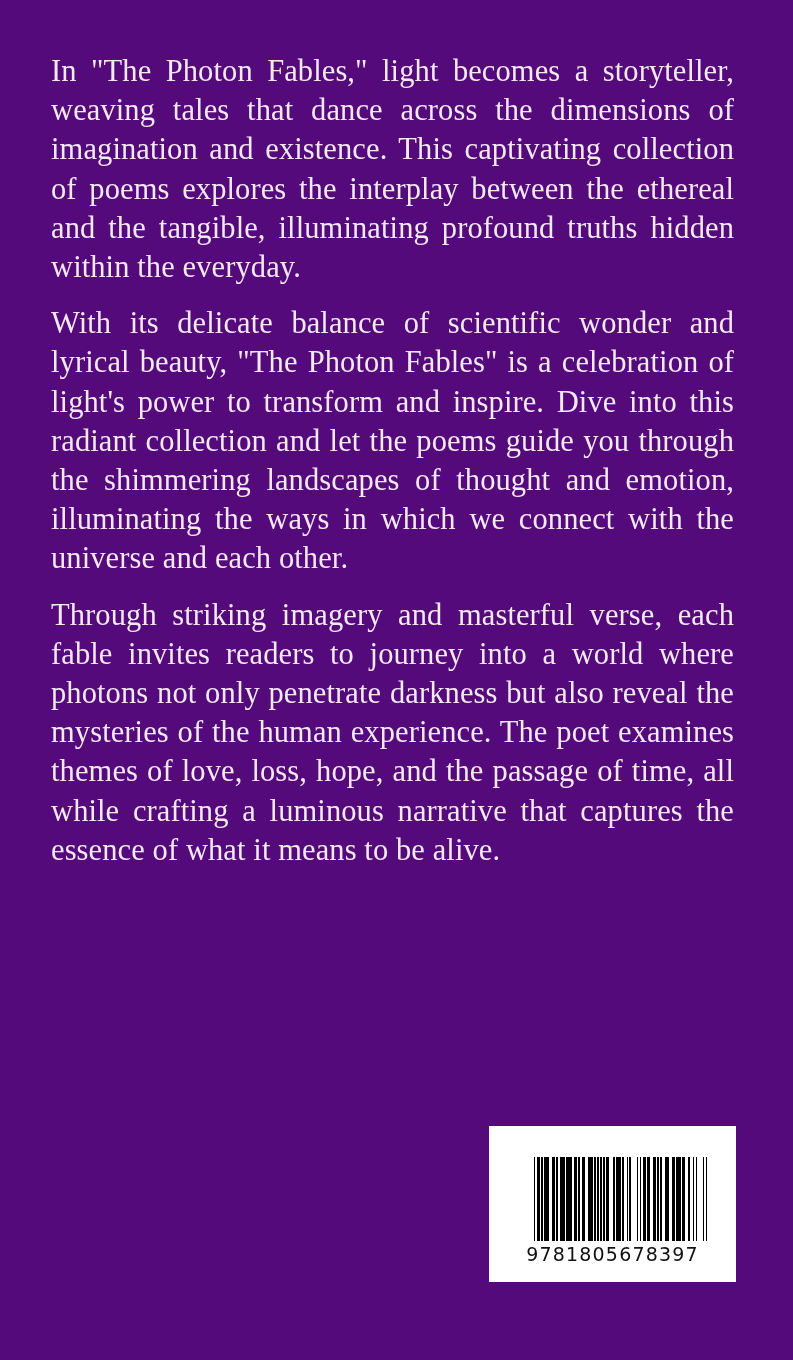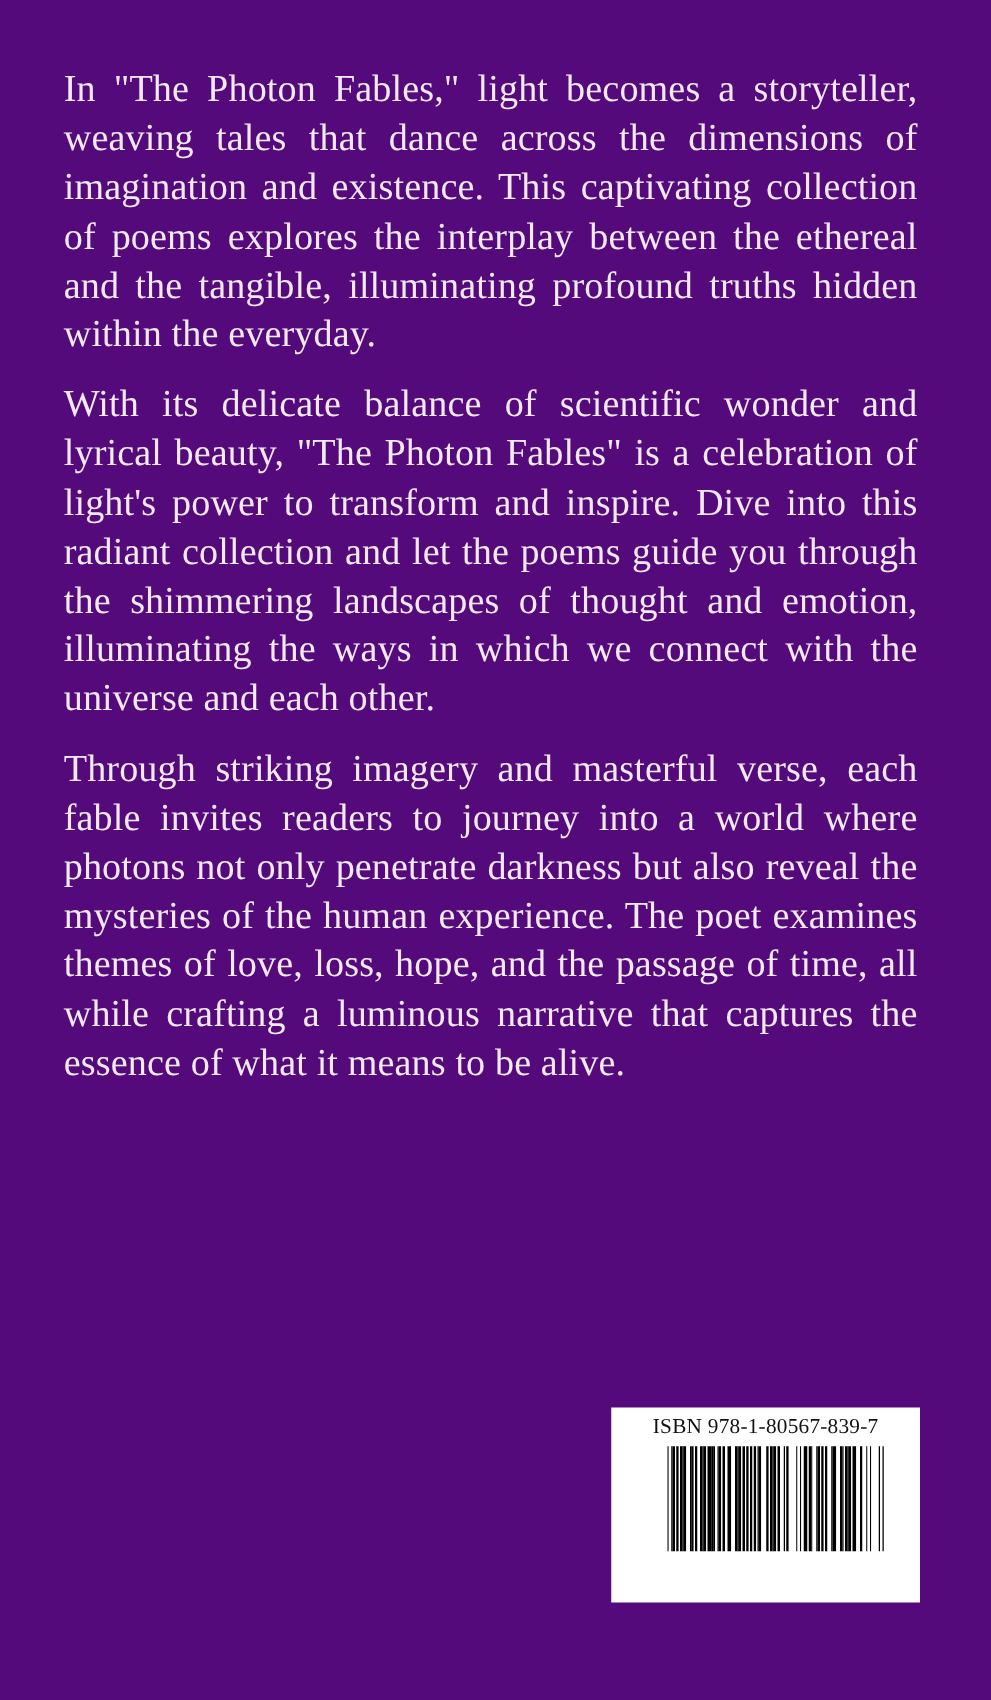--- a/index.html
+++ b/index.html
@@ -76,21 +76,20 @@
 </head>
 <body>
 
 <div class="blurb">
   <p>In "The Photon Fables," light becomes a storyteller, weaving tales that dance across the dimensions of imagination and existence. This captivating collection of poems explores the interplay between the ethereal and the tangible, illuminating profound truths hidden within the everyday.</p>
   <p>With its delicate balance of scientific wonder and lyrical beauty, "The Photon Fables" is a celebration of light's power to transform and inspire. Dive into this radiant collection and let the poems guide you through the shimmering landscapes of thought and emotion, illuminating the ways in which we connect with the universe and each other.</p>
   <p>Through striking imagery and masterful verse, each fable invites readers to journey into a world where photons not only penetrate darkness but also reveal the mysteries of the human experience. The poet examines themes of love, loss, hope, and the passage of time, all while crafting a luminous narrative that captures the essence of what it means to be alive.</p>
 </div>
 
 <div class="isbn-box">
-  <div class="isbn-label">ISBN 978-1-80567-839-7</div>
   <div class="barcode" id="barcode">
       <span style="width: 1.47458px; background: rgb(0, 0, 0);"></span>
       <span style="width: 1.47458px; background: rgb(255, 255, 255);"></span>
       <span style="width: 1.47458px; background: rgb(0, 0, 0);"></span>
       <span style="width: 1.47458px; background: rgb(0, 0, 0);"></span>
       <span style="width: 1.47458px; background: rgb(255, 255, 255);"></span>
       <span style="width: 1.47458px; background: rgb(0, 0, 0);"></span>
       <span style="width: 1.47458px; background: rgb(255, 255, 255);"></span>
       <span style="width: 1.47458px; background: rgb(0, 0, 0);"></span>
       <span style="width: 1.47458px; background: rgb(0, 0, 0);"></span>
@@ -197,13 +196,14 @@
       <span style="width: 1.47458px; background: rgb(255, 255, 255);"></span>
       <span style="width: 1.47458px; background: rgb(0, 0, 0);"></span>
       <span style="width: 1.47458px; background: rgb(255, 255, 255);"></span>
       <span style="width: 1.47458px; background: rgb(255, 255, 255);"></span>
       <span style="width: 1.47458px; background: rgb(255, 255, 255);"></span>
       <span style="width: 1.47458px; background: rgb(255, 255, 255);"></span>
       <span style="width: 1.47458px; background: rgb(0, 0, 0);"></span>
       <span style="width: 1.47458px; background: rgb(255, 255, 255);"></span>
       <span style="width: 1.47458px; background: rgb(0, 0, 0);"></span>
     </div>
+  <div class="isbn-digits">9781805678397</div>
 </div>
 
 </body></html>

